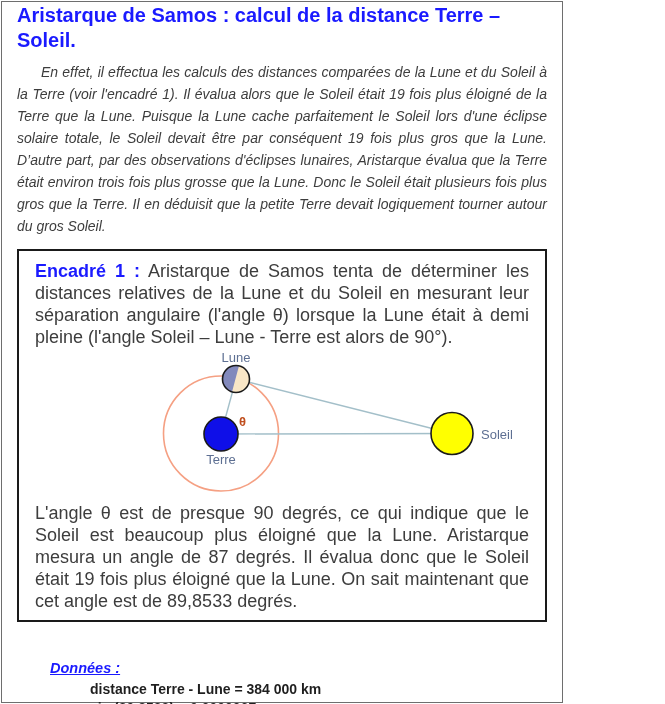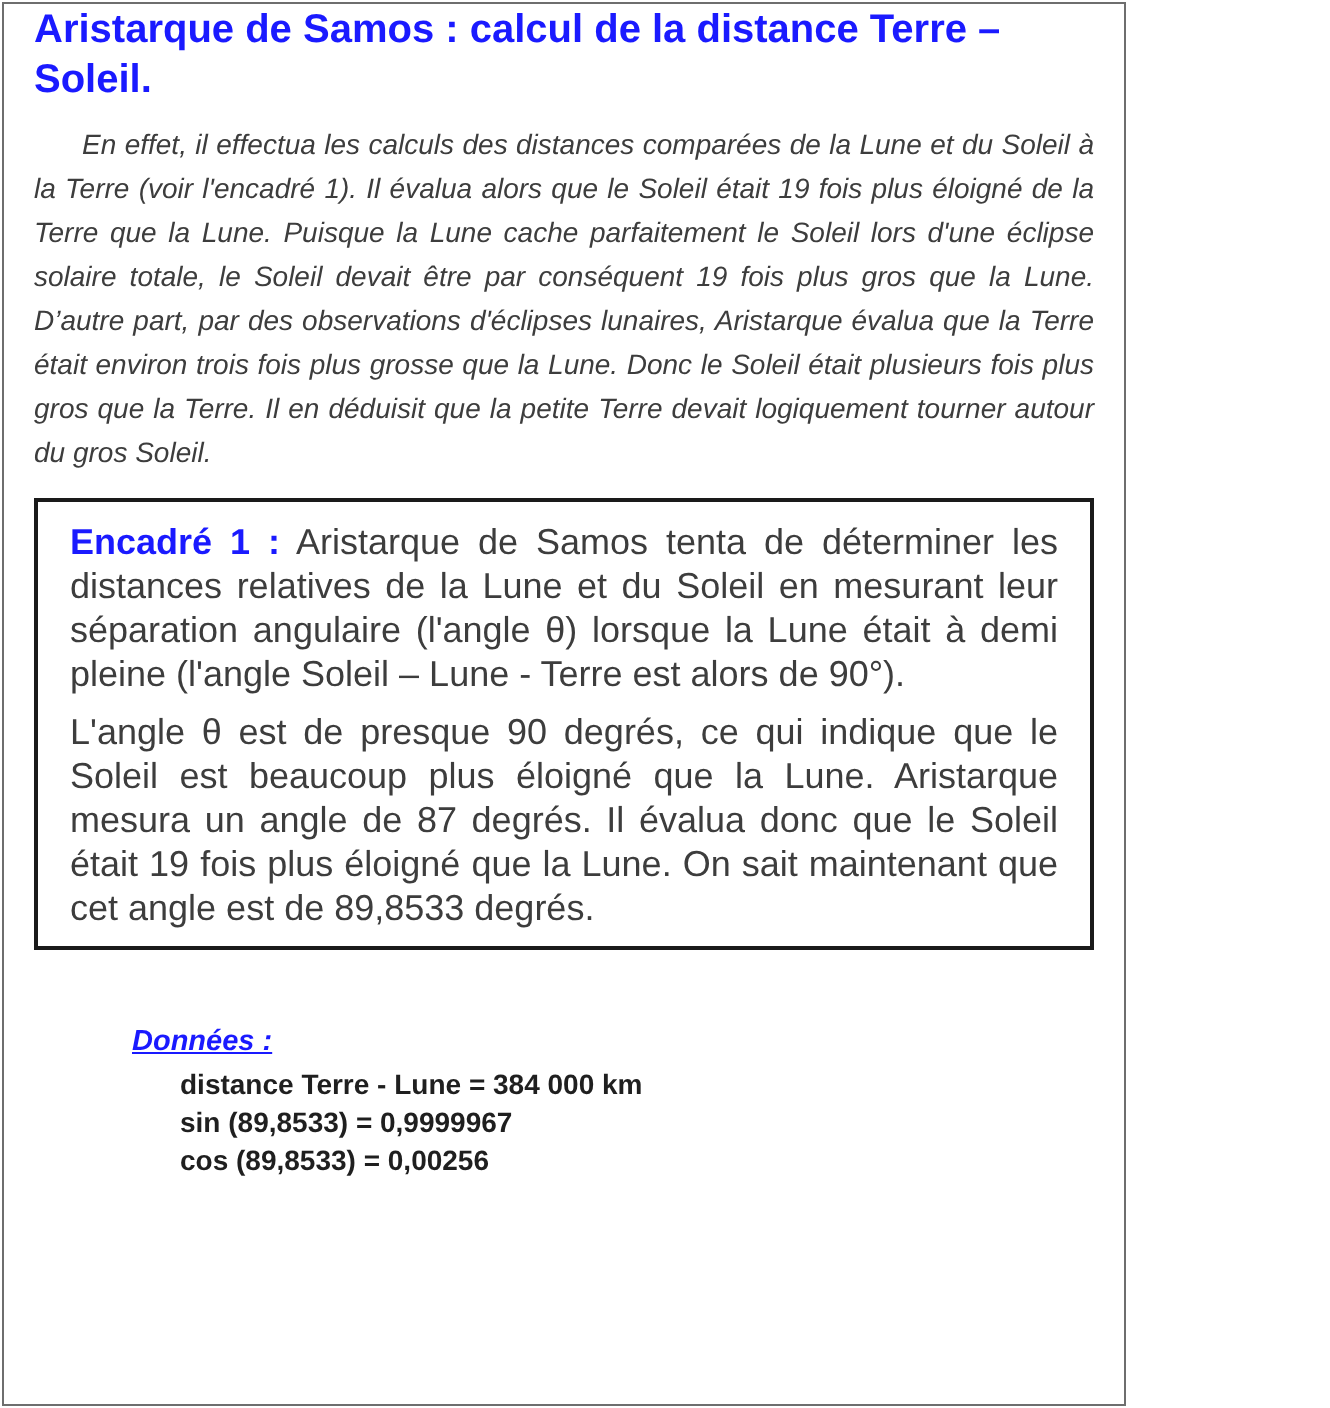--- a/index.html
+++ b/index.html
@@ -63,21 +63,21 @@
     margin-top:37px;
     margin-left:33px;
   }
   .donnees-heading{
     display:inline-block;
     color:#1a1aff;
     font-size:14.5px;
     font-weight:bold;
     font-style:italic;
     text-decoration:underline;
-    margin:0 0 4px 16px;
+    margin:0 0 4px 0;
   }
   .donnees-lines{
     margin-left:40px;
     font-size:14px;
     font-weight:bold;
     color:#1f1f1f;
     line-height:18px;
   }
   .donnees-line{margin:0;padding:0 0 1px 0;}
   .svg-label{
@@ -98,20 +98,43 @@
   <div class="page-inner">
 
     <h1 class="doc-title">Aristarque de Samos : calcul de la distance Terre – Soleil.</h1>
 
 
     <p class="body-par par2">En effet, il effectua les calculs des distances comparées de la Lune et du Soleil à la Terre (voir l'encadré 1). Il évalua alors que le Soleil était 19 fois plus éloigné de la Terre que la Lune. Puisque la Lune cache parfaitement le Soleil lors d'une éclipse solaire totale, le Soleil devait être par conséquent 19 fois plus gros que la Lune. D’autre part, par des observations d'éclipses lunaires, Aristarque évalua que la Terre était environ trois fois plus grosse que la Lune. Donc le Soleil était plusieurs fois plus gros que la Terre. Il en déduisit que la petite Terre devait logiquement tourner autour du gros Soleil.</p>
 
     <div class="encadre">
       <p class="encadre-par"><span class="encadre-label">Encadré 1 :</span><span> Aristarque de Samos tenta de déterminer les distances relatives de la Lune et du Soleil en mesurant leur séparation angulaire (l'angle θ) lorsque la Lune était à demi pleine (l'angle Soleil – Lune - Terre est alors de 90°).</span></p>
 
+      <div class="diagram-wrap">
+        <svg width="593" height="146" viewBox="0 0 593 146">
+
+          <circle cx="186" cy="84.5" r="57.5" fill="none" stroke-width="1.6" stroke="#f5a083"></circle>
+
+          <line x1="186" y1="85" x2="417" y2="84.5" stroke-width="1.4" stroke="#a3bfc9"></line>
+          <line x1="201" y1="30" x2="417" y2="84.5" stroke-width="1.4" stroke="#a3bfc9"></line>
+          <line x1="186" y1="85" x2="201" y2="30" stroke-width="1.4" stroke="#a3bfc9"></line>
+
+          <circle cx="186" cy="85" r="17" stroke-width="1.6" stroke="#1a1a1a" fill="#0f0fe8"></circle>
+
+          <circle cx="201" cy="30" r="13.5" stroke="none" fill="#f9e6c6"></circle>
+          <path d="M 204 16.8 A 13.5 13.5 0 0 0 197 42.9 Z" stroke="none" fill="#8289bc"></path>
+          <circle cx="201" cy="30" r="13.5" fill="none" stroke-width="1.6" stroke="#1a1a1a"></circle>
+
+          <circle cx="417" cy="84.5" r="21" stroke-width="1.6" stroke="#1a1a1a" fill="#ffff00"></circle>
+
+          <text x="201" y="13" text-anchor="middle" class="svg-label" fill="#5d6f92">Lune</text>
+          <text x="186" y="115" text-anchor="middle" class="svg-label" fill="#5d6f92">Terre</text>
+          <text x="446" y="90" text-anchor="start" class="svg-label" fill="#5d6f92">Soleil</text>
+          <text x="204" y="77" text-anchor="start" class="svg-theta" fill="#c05020">θ</text>
+        </svg>
+      </div>
 
       <p class="encadre-par encadre-footer">L'angle θ est de presque 90 degrés, ce qui indique que le Soleil est beaucoup plus éloigné que la Lune.  Aristarque mesura un angle de 87 degrés. Il évalua donc que le Soleil était 19 fois plus éloigné que la Lune. On sait maintenant que cet angle est de 89,8533 degrés.</p>
     </div>
 
     <div class="donnees">
       <p class="donnees-heading">Données :</p>
       <div class="donnees-lines">
         <p class="donnees-line">distance Terre - Lune = 384 000 km</p>
         <p class="donnees-line">sin (89,8533) = 0,9999967</p>
         <p class="donnees-line">cos (89,8533) = 0,00256</p>

